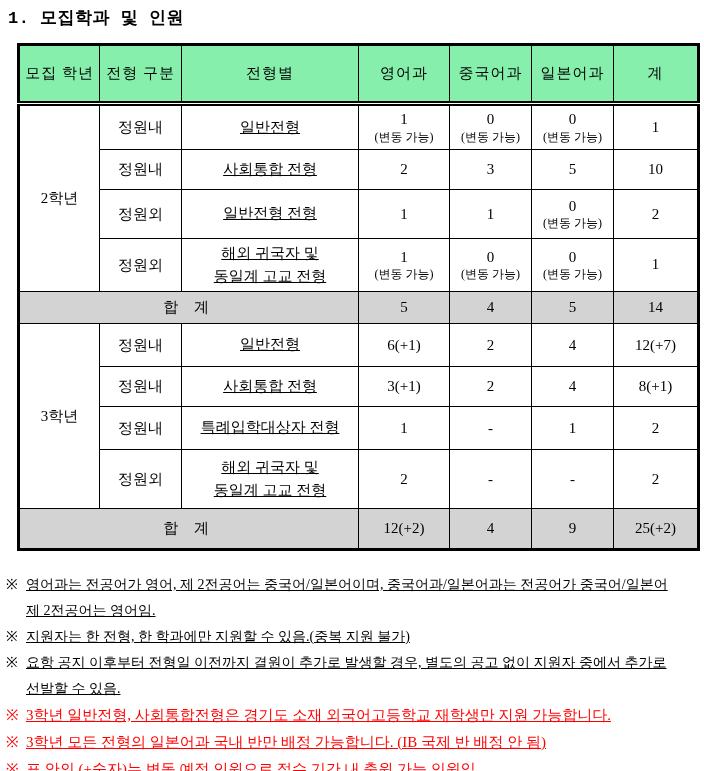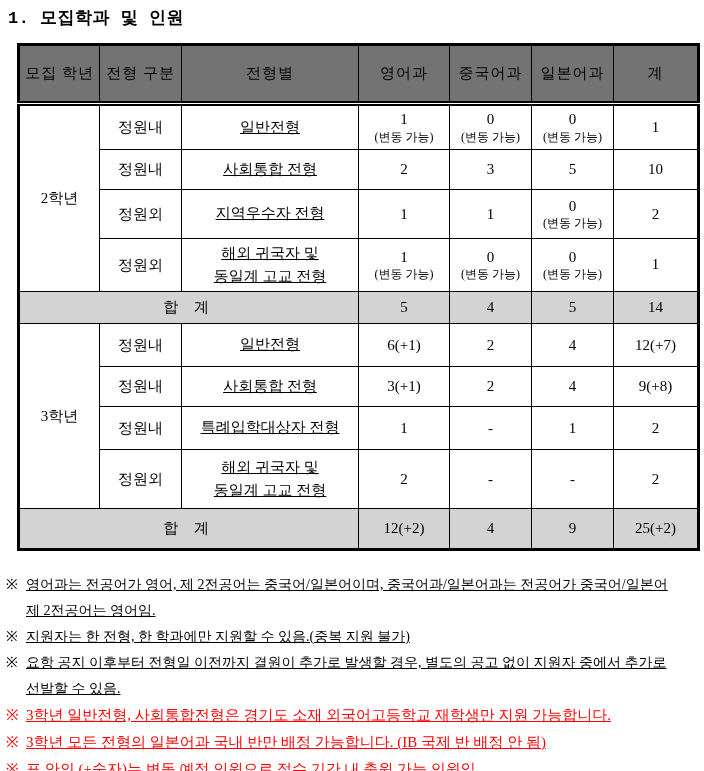--- a/index.html
+++ b/index.html
@@ -14,21 +14,21 @@
   table.admission {
     border-collapse:collapse; table-layout:fixed;
     width:680px; margin:14px 0 0 17px;
     border:3px solid #000;
   }
   .admission th, .admission td {
     border:1.5px solid #000; text-align:center; vertical-align:middle;
     font-size:15px; font-weight:normal; padding:0 2px; overflow:hidden;
   }
   .admission thead th {
-    background:#737373; border-bottom:5px double #000; height:55px;
+    background:#86efac; border-bottom:5px double #000; height:55px;
     letter-spacing:1px;
   }
   .gray-row td { background:#d3d3d3; }
   .type { white-space:pre-line; line-height:1.55;text-decoration:underline; }
   .num  { font-size:15px; line-height:1.3; }
   .note { font-size:12px; line-height:1.25;text-align:center; }
   .total-label { letter-spacing:6px; }
   .footnotes { margin:21px 6px 0 6px; }
   .fn { display:flex; align-items:flex-start; font-size:14px; line-height:26px; color:#000; }
   .fn .marker { flex:none; width:20px; }
@@ -86,21 +86,21 @@
     <tr style="height:40px">
       <td>정원내</td>
       <td class="type">사회통합 전형</td>
       <td>2</td>
       <td>3</td>
       <td>5</td>
       <td>10</td>
     </tr>
     <tr style="height:49px">
       <td>정원외</td>
-      <td class="type">지역우수자 전형</td>
+      <td class="type">일반전형 전형</td>
       <td>1</td>
       <td>1</td>
       <td>
           <div class="num">0</div>
           <div class="note">(변동 가능)</div>
         </td>
       <td>2</td>
     </tr>
     <tr style="height:53px">
       <td>정원외</td>
@@ -138,21 +138,21 @@
       <td>2</td>
       <td>4</td>
       <td>12(+7)</td>
     </tr>
     <tr style="height:40px">
       <td>정원내</td>
       <td class="type">사회통합 전형</td>
       <td>3(+1)</td>
       <td>2</td>
       <td>4</td>
-      <td>9(+8)</td>
+      <td>8(+1)</td>
     </tr>
     <tr style="height:43px">
       <td>정원내</td>
       <td class="type">특례입학대상자 전형</td>
       <td>1</td>
       <td>-</td>
       <td>1</td>
       <td>2</td>
     </tr>
     <tr style="height:59px">

